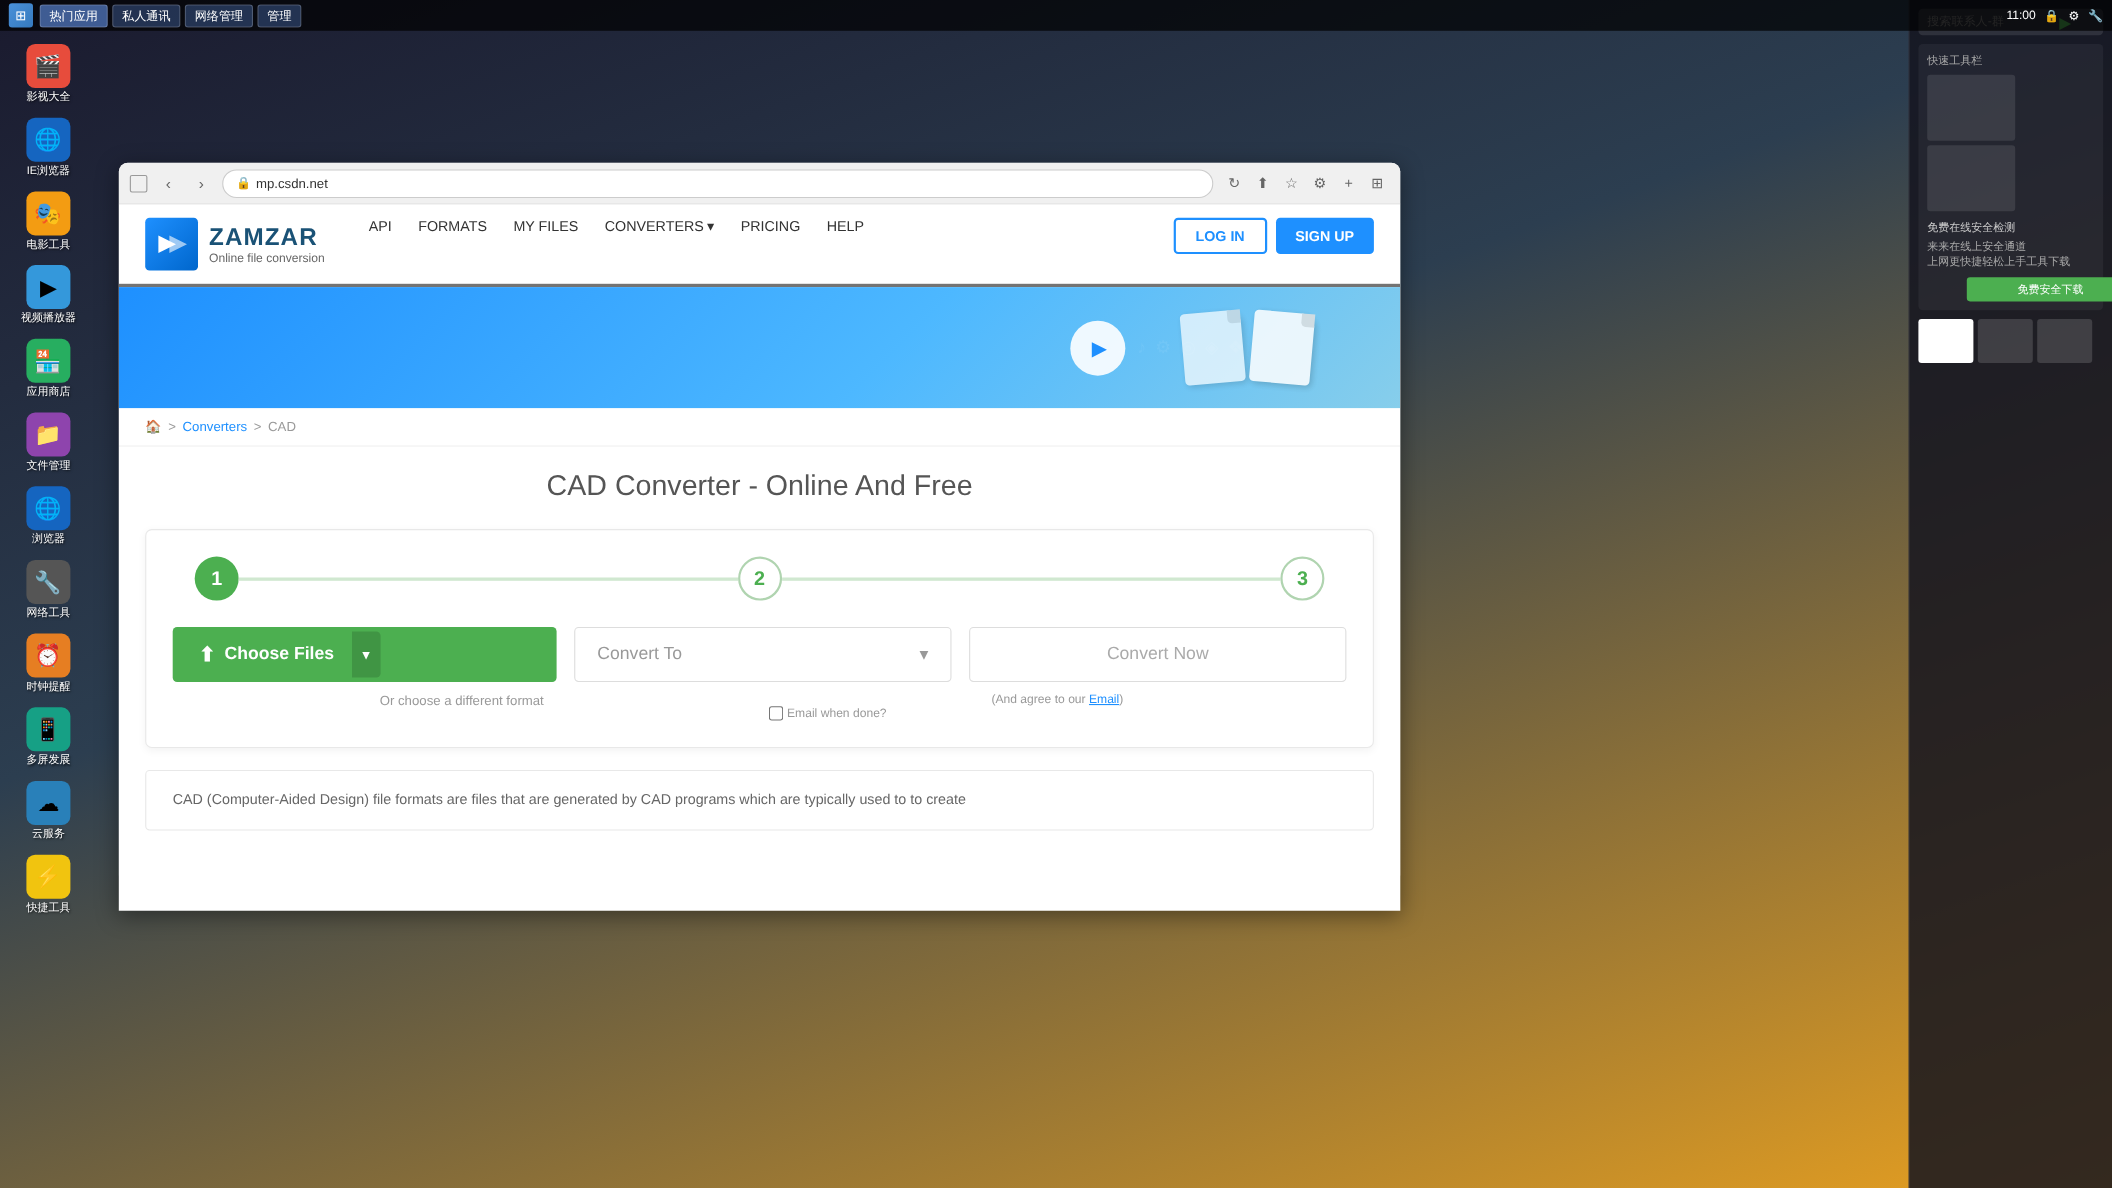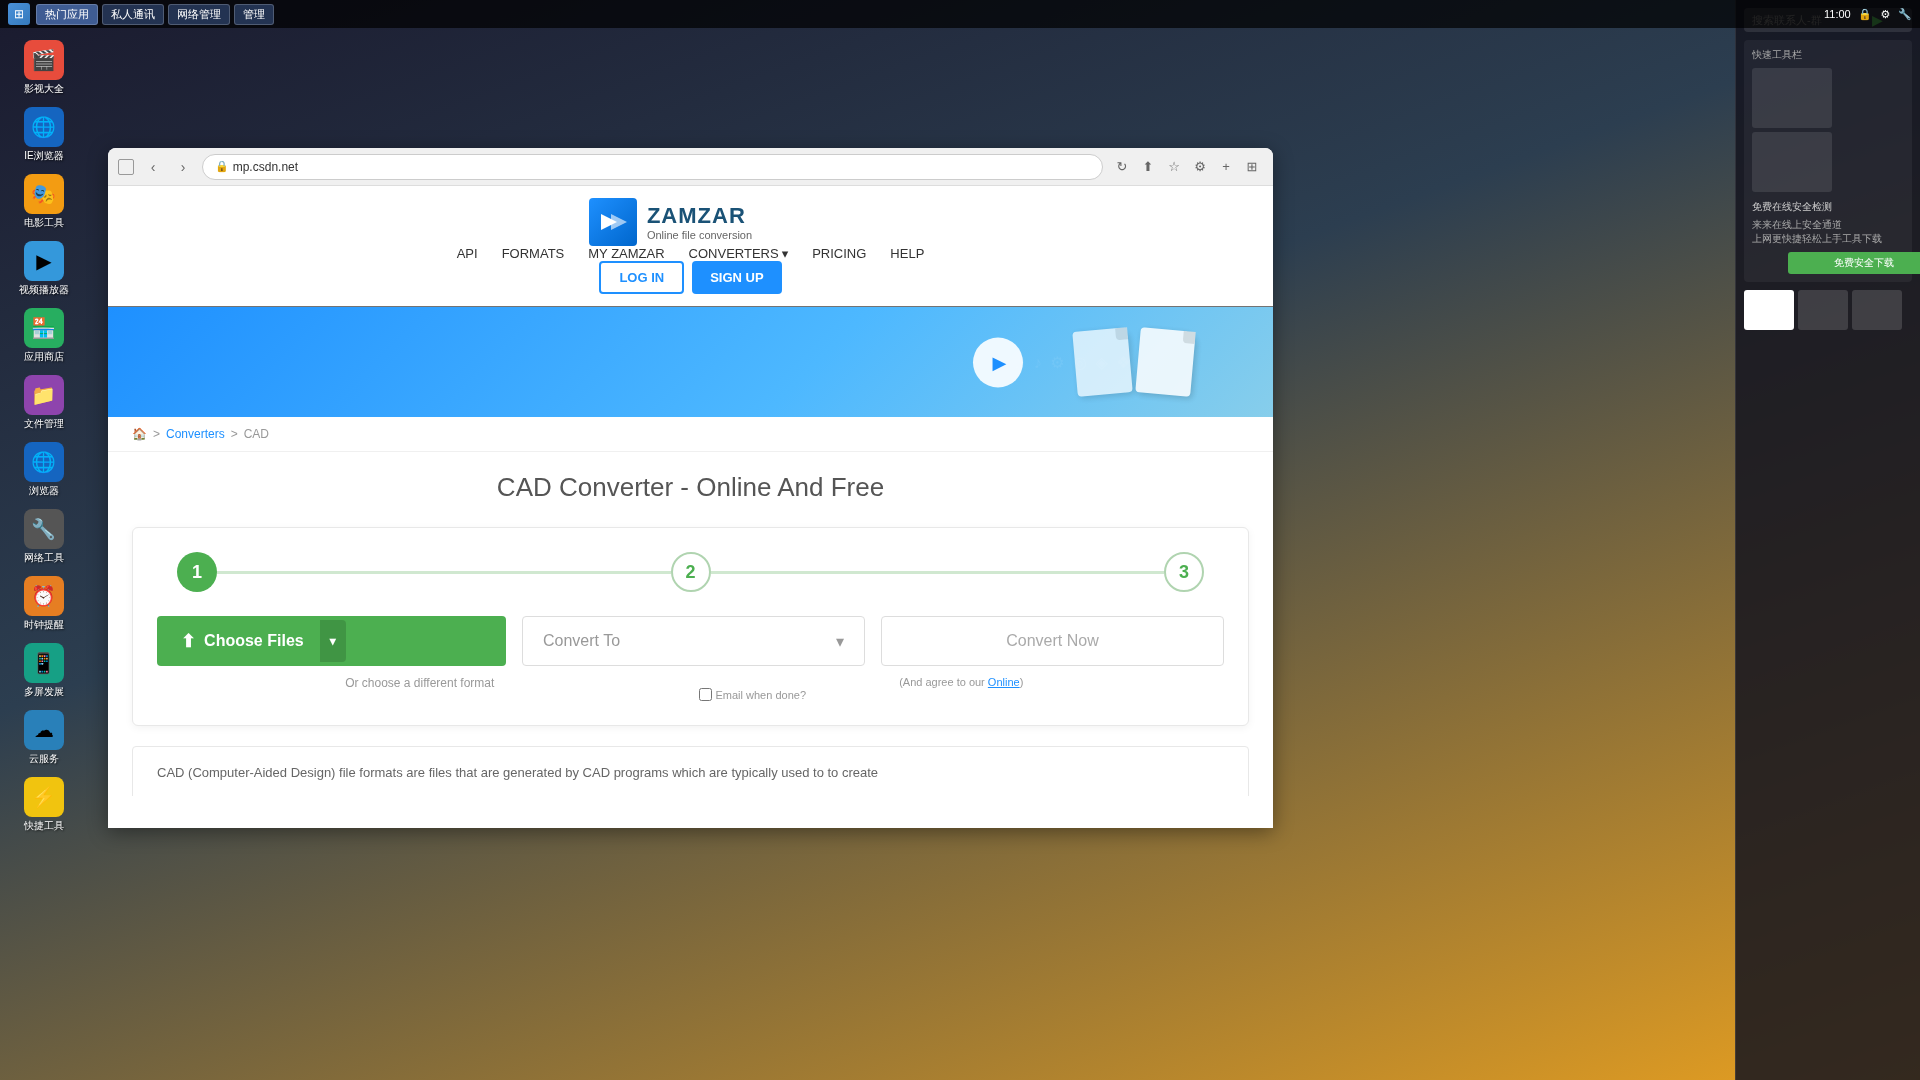--- a/index.html
+++ b/index.html
@@ -212,25 +212,24 @@
     
     .website {
       background: white;
       height: calc(100% - 70px);
       overflow-y: auto;
     }
 
     
     .zamzar-nav {
       display: flex;
-      align-items: center;
+      align-items: flex-start;
       padding: 12px 24px;
-      border-bottom: 1px solid #737373;
-      background: white;
-      flex-direction: column;
+      border-bottom: 3px solid #737373;
+      background: white;
     }
     .zamzar-logo {
       display: flex;
       align-items: center;
       gap: 10px;
       margin-right: 40px;
     }
     .zamzar-logo-icon {
       width: 48px;
       height: 48px;
@@ -642,21 +641,21 @@
           </svg>
         </div>
         <div class="zamzar-logo-text">
           <h2>ZAMZAR</h2>
           <p>Online file conversion</p>
         </div>
       </div>
       <div class="zamzar-nav-links">
         <a href="#">API</a>
         <a href="#">FORMATS</a>
-        <a href="#">MY ZAMZAR</a>
+        <a href="#">MY FILES</a>
         <a href="#" class="converters">
           <span>CONVERTERS</span>
           <span>▾</span>
         </a>
         <a href="#">PRICING</a>
         <a href="#">HELP</a>
       </div>
       <div class="zamzar-nav-buttons">
         <button class="btn-login">LOG IN</button>
         <button class="btn-signup">SIGN UP</button>
@@ -714,21 +713,21 @@
             <span>Convert Now</span>
           </button>
         </div>
 
         <div class="action-subtext">
           <div class="action-subtext-col center-col">
             <span>Or choose a different format</span>
           </div>
           <div class="action-subtext-col right-col">
             <div>
-              <span>(And agree to our </span><a href="#" class="terms-link">Online</a><span>)</span>
+              <span>(And agree to our </span><a href="#" class="terms-link">Email</a><span>)</span>
             </div>
             <div class="email-checkbox">
               <input type="checkbox" style="">
               <span>Email when done?</span>
             </div>
           </div>
         </div>
       </div>
 
       <div class="description-section">

